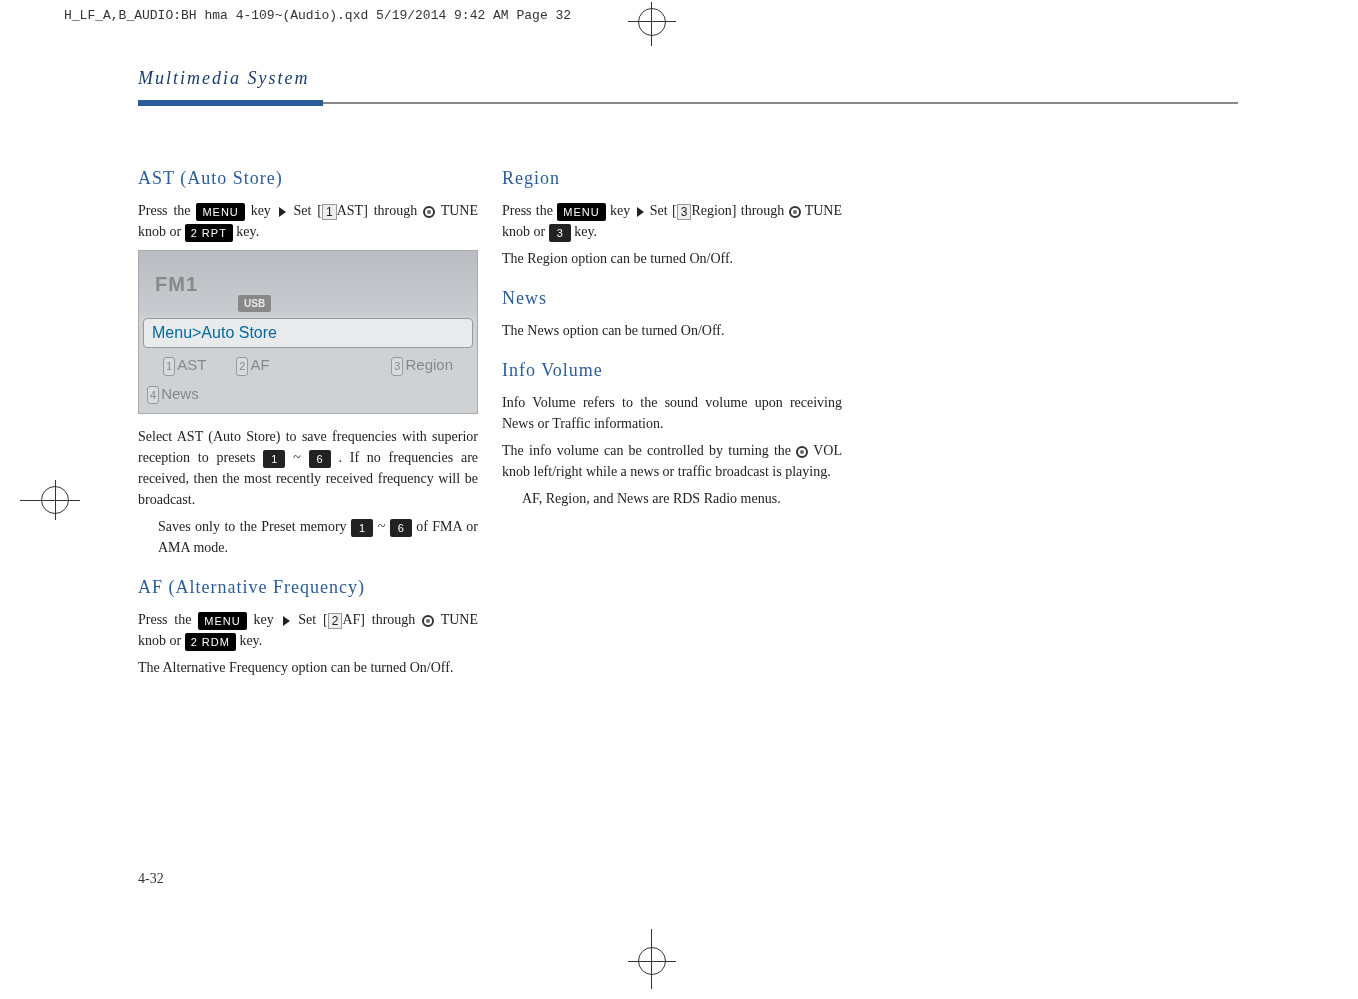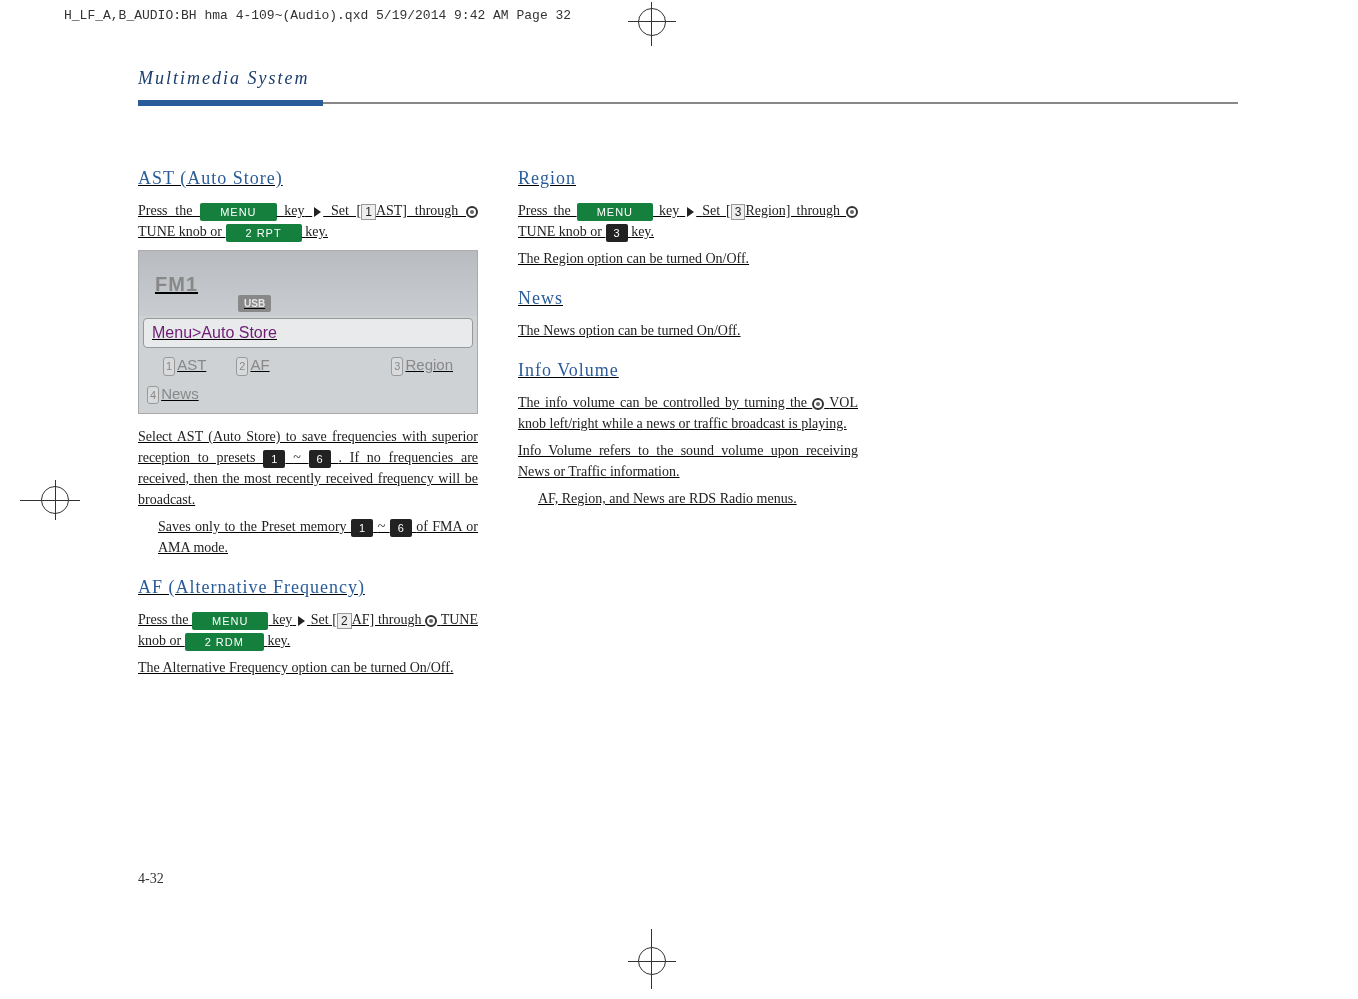--- a/index.html
+++ b/index.html
@@ -53,22 +53,21 @@
       width: 100%;
       height: 2px;
       background: #888;
     }
     .content {
       position: absolute;
       top: 165px;
       left: 138px;
       width: 720px;
       display: flex;
-      gap: 40px;
-      text-decoration: underline;
+      gap: 24px;
     }
     .col {
       width: 340px;
       font-size: 14px;
       line-height: 1.5;
       color: #222;
     }
     .section-header {
       color: #2a5c9a;
       font-size: 18px;
@@ -80,25 +79,25 @@
       margin-top: 0;
     }
     .para {
       font-size: 14px;
       text-align: justify;
       color: #222;
       margin-bottom: 6px;
     }
     .btn-dark {
       display: inline-block;
-      background: #15803d;
+      background: #000000;
       color: #fff;
       font-family: Arial, sans-serif;
       font-size: 11px;
-      padding: 1px 20px;
+      padding: 1px 6px;
       border-radius: 2px;
       vertical-align: middle;
       letter-spacing: 1px;
     }
     .btn-num {
       display: inline-block;
       background: #222;
       color: #fff;
       font-family: Arial, sans-serif;
       font-size: 11px;
@@ -177,21 +176,21 @@
       border-radius: 2px;
       margin-top: 40px;
     }
     .rs-menu-row {
       background: #e8eaec;
       border: 1px solid #999;
       border-radius: 4px;
       margin: 2px 4px;
       padding: 2px 8px;
       font-size: 16px;
-      color: #701a75;
+      color: #0369a1;
     }
     .rs-icons-row {
       display: flex;
       padding: 4px 24px;
       font-size: 15px;
       color: #888;
       gap: 30px;
     }
     .rs-item .rs-circ {
       display: inline-block;
@@ -359,26 +358,26 @@
       <span> TUNE knob or </span>
       <span class="btn-num">3</span>
       <span> key.</span>
     </p>
     <p class="para">The Region option can be turned On/Off.</p>
 
     <div class="section-header">News</div>
     <p class="para">The News option can be turned On/Off.</p>
 
     <div class="section-header">Info Volume</div>
+    <p class="para">Info Volume refers to the sound volume upon receiving News or Traffic information.</p>
     <p class="para">
       <span>The info volume can be controlled by turning the </span>
       <span class="circle-knob"></span>
       <span> VOL knob left/right while a news or traffic broadcast is playing.</span>
     </p>
-    <p class="para">Info Volume refers to the sound volume upon receiving News or Traffic information.</p>
     <p class="note">AF, Region, and News are RDS Radio menus.</p>
   </div>
 </div>
 
 <div class="page-num">4-32</div>
 
 <div class="crop-mark-bottom">
   <div class="crop-cross-v" style="height:60px"></div>
   <div class="crop-cross-h" style="top:32px"></div>
   <div class="crop-circle" style="top:18px"></div>

